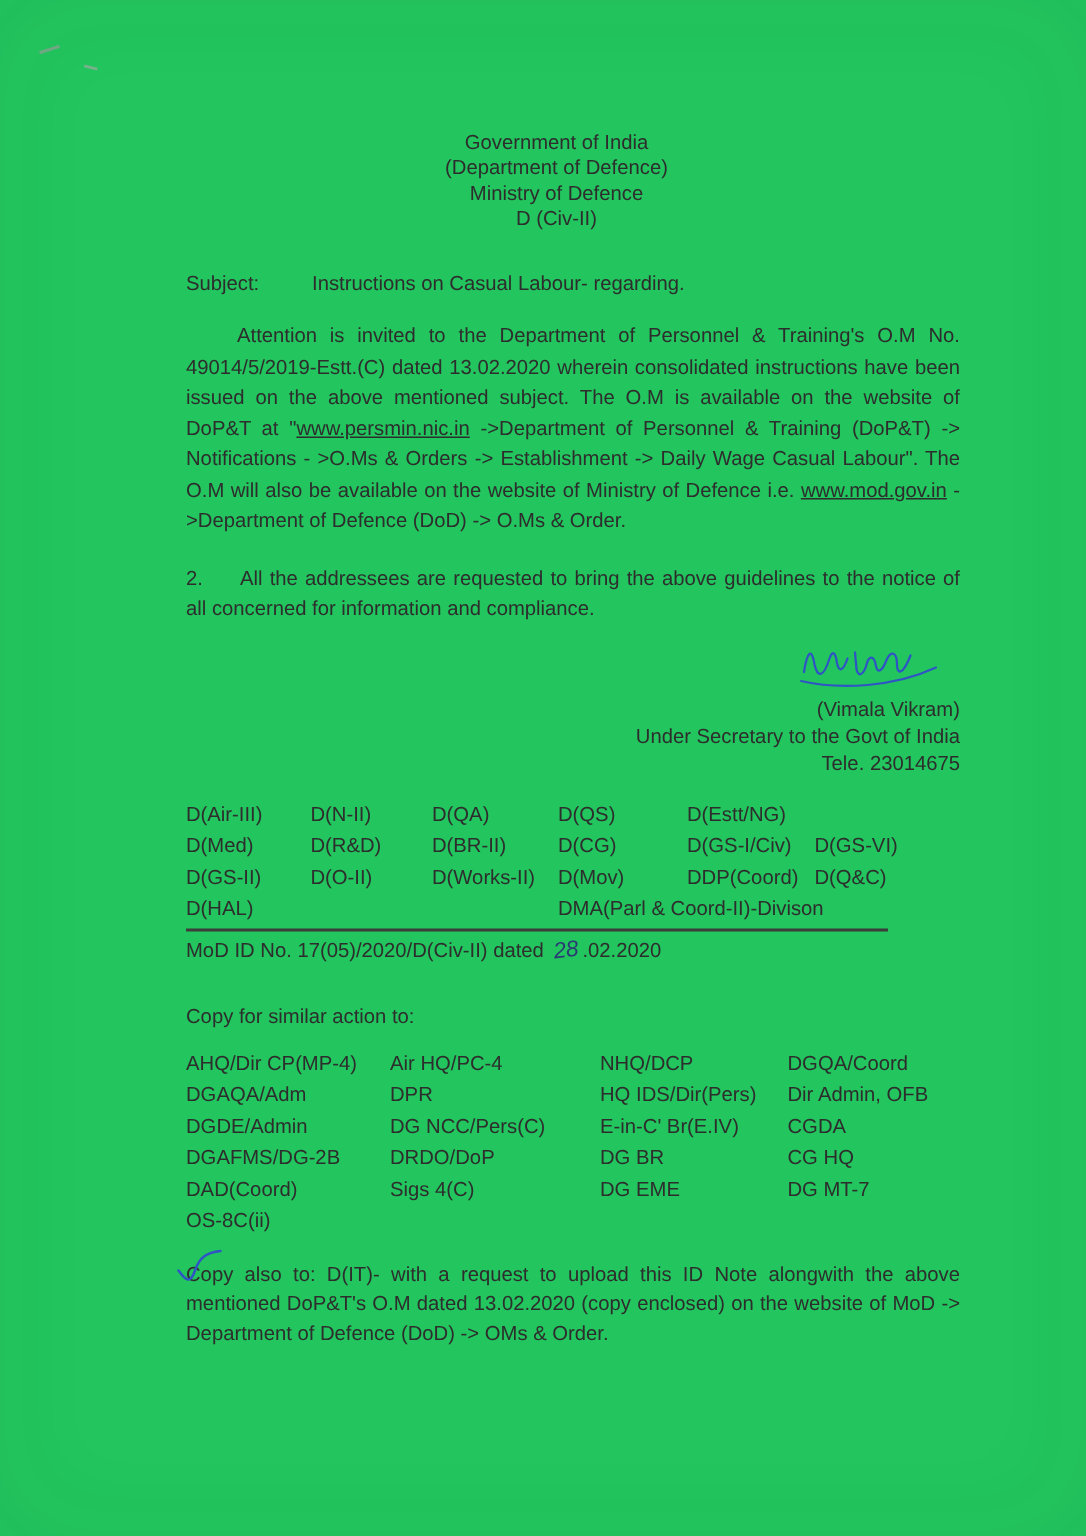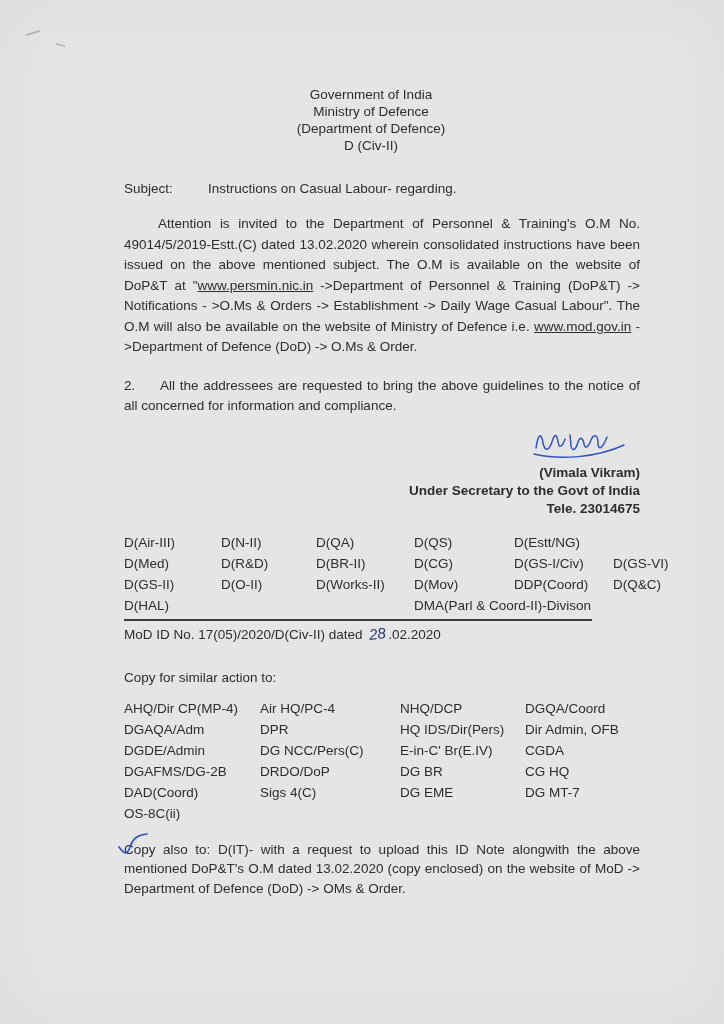--- a/index.html
+++ b/index.html
@@ -1,21 +1,21 @@
 <!DOCTYPE html>
 <html><head>
 <meta charset="utf-8">
 <style>
   html, body { margin: 0; padding: 0; background: #ffffff; }
   .page {
     position: relative;
     width: 724px;
     height: 1024px;
     margin: 0 auto;
-    background: #e5e5e5;
+    background: #22c55e;
     box-shadow: inset 0 0 70px rgba(60,60,55,0.05);
     box-sizing: border-box;
     padding: 86px 84px 0 124px;
     font-family: "Liberation Sans", sans-serif;
     color: #2d2d2d;
     font-size: 13.5px;
     overflow: hidden;
   }
   .scan-mark { position: absolute; background: none; opacity: .65; }
   .mark-a { left: 26px; top: 32px; width: 14px; height: 0; border-bottom: 2px solid #9a9a96; transform: rotate(-18deg); }
@@ -26,29 +26,28 @@
 
   .subject-row { margin-top: 27px; font-weight: normal; }
   .subject-label { display: inline-block; width: 84px; }
 
   .para { text-align: justify; line-height: 20.5px; margin: 18px 0 0 0; }
   .para1 { text-indent: 34px; }
   .doc-link { text-decoration: underline; }
 
   .para2-num { display: inline-block; width: 36px; text-indent: 0; }
 
-  .signature-block { margin-top: 6px; text-align: right; line-height: 18px; font-weight: bold; }
+  .signature-block { margin-top: 6px; text-align: right; line-height: 18px; }
   .signature-script { display: inline-block; margin-right: 10px; margin-bottom: -4px; }
 
   .dist-table { margin-top: 14px; }
   .dist-row {
     display: grid;
     grid-template-columns: 83px 81px 84px 86px 85px 1fr;
     line-height: 21px;
-    gap: 14px;
   }
   .dist-cell { white-space: nowrap; }
   .span-2-3 { grid-column: 2 / span 2; }
   .span-4-6 { grid-column: 4 / span 3; }
 
   .mod-id {
     margin-top: 3px;
     width: 468px;
     border-top: 2px solid #3d3d3a;
     padding-top: 4px;
@@ -77,22 +76,22 @@
 </head>
 <body>
 
 <div class="page">
 
   <div class="scan-mark mark-a"></div>
   <div class="scan-mark mark-b"></div>
 
   <div class="doc-header">
     <div>Government of India</div>
+    <div>(Department of Defence)</div>
     <div>Ministry of Defence</div>
-    <div>(Department of Defence)</div>
     <div>D (Civ-II)</div>
   </div>
 
   <div class="subject-row">
     <span class="subject-label">Subject:</span><span>Instructions on Casual Labour- regarding.</span>
   </div>
 
   <p class="para para1"><span>Attention is invited to the Department of Personnel &amp; Training's O.M No. 49014/5/2019-Estt.(C) dated 13.02.2020 wherein consolidated instructions have been issued on the above mentioned subject. The O.M is available on the website of DoP&amp;T at "</span><span class="doc-link">www.persmin.nic.in</span><span> -&gt;Department of Personnel &amp; Training (DoP&amp;T) -&gt; Notifications - &gt;O.Ms &amp; Orders -&gt; Establishment -&gt; Daily Wage Casual Labour". The O.M will also be available on the website of Ministry of Defence i.e. </span><span class="doc-link">www.mod.gov.in</span><span> -&gt;Department of Defence (DoD) -&gt; O.Ms &amp; Order.</span></p>
 
   <p class="para"><span class="para2-num">2.</span><span>All the addressees are requested to bring the above guidelines to the notice of all concerned for information and compliance.</span></p>

